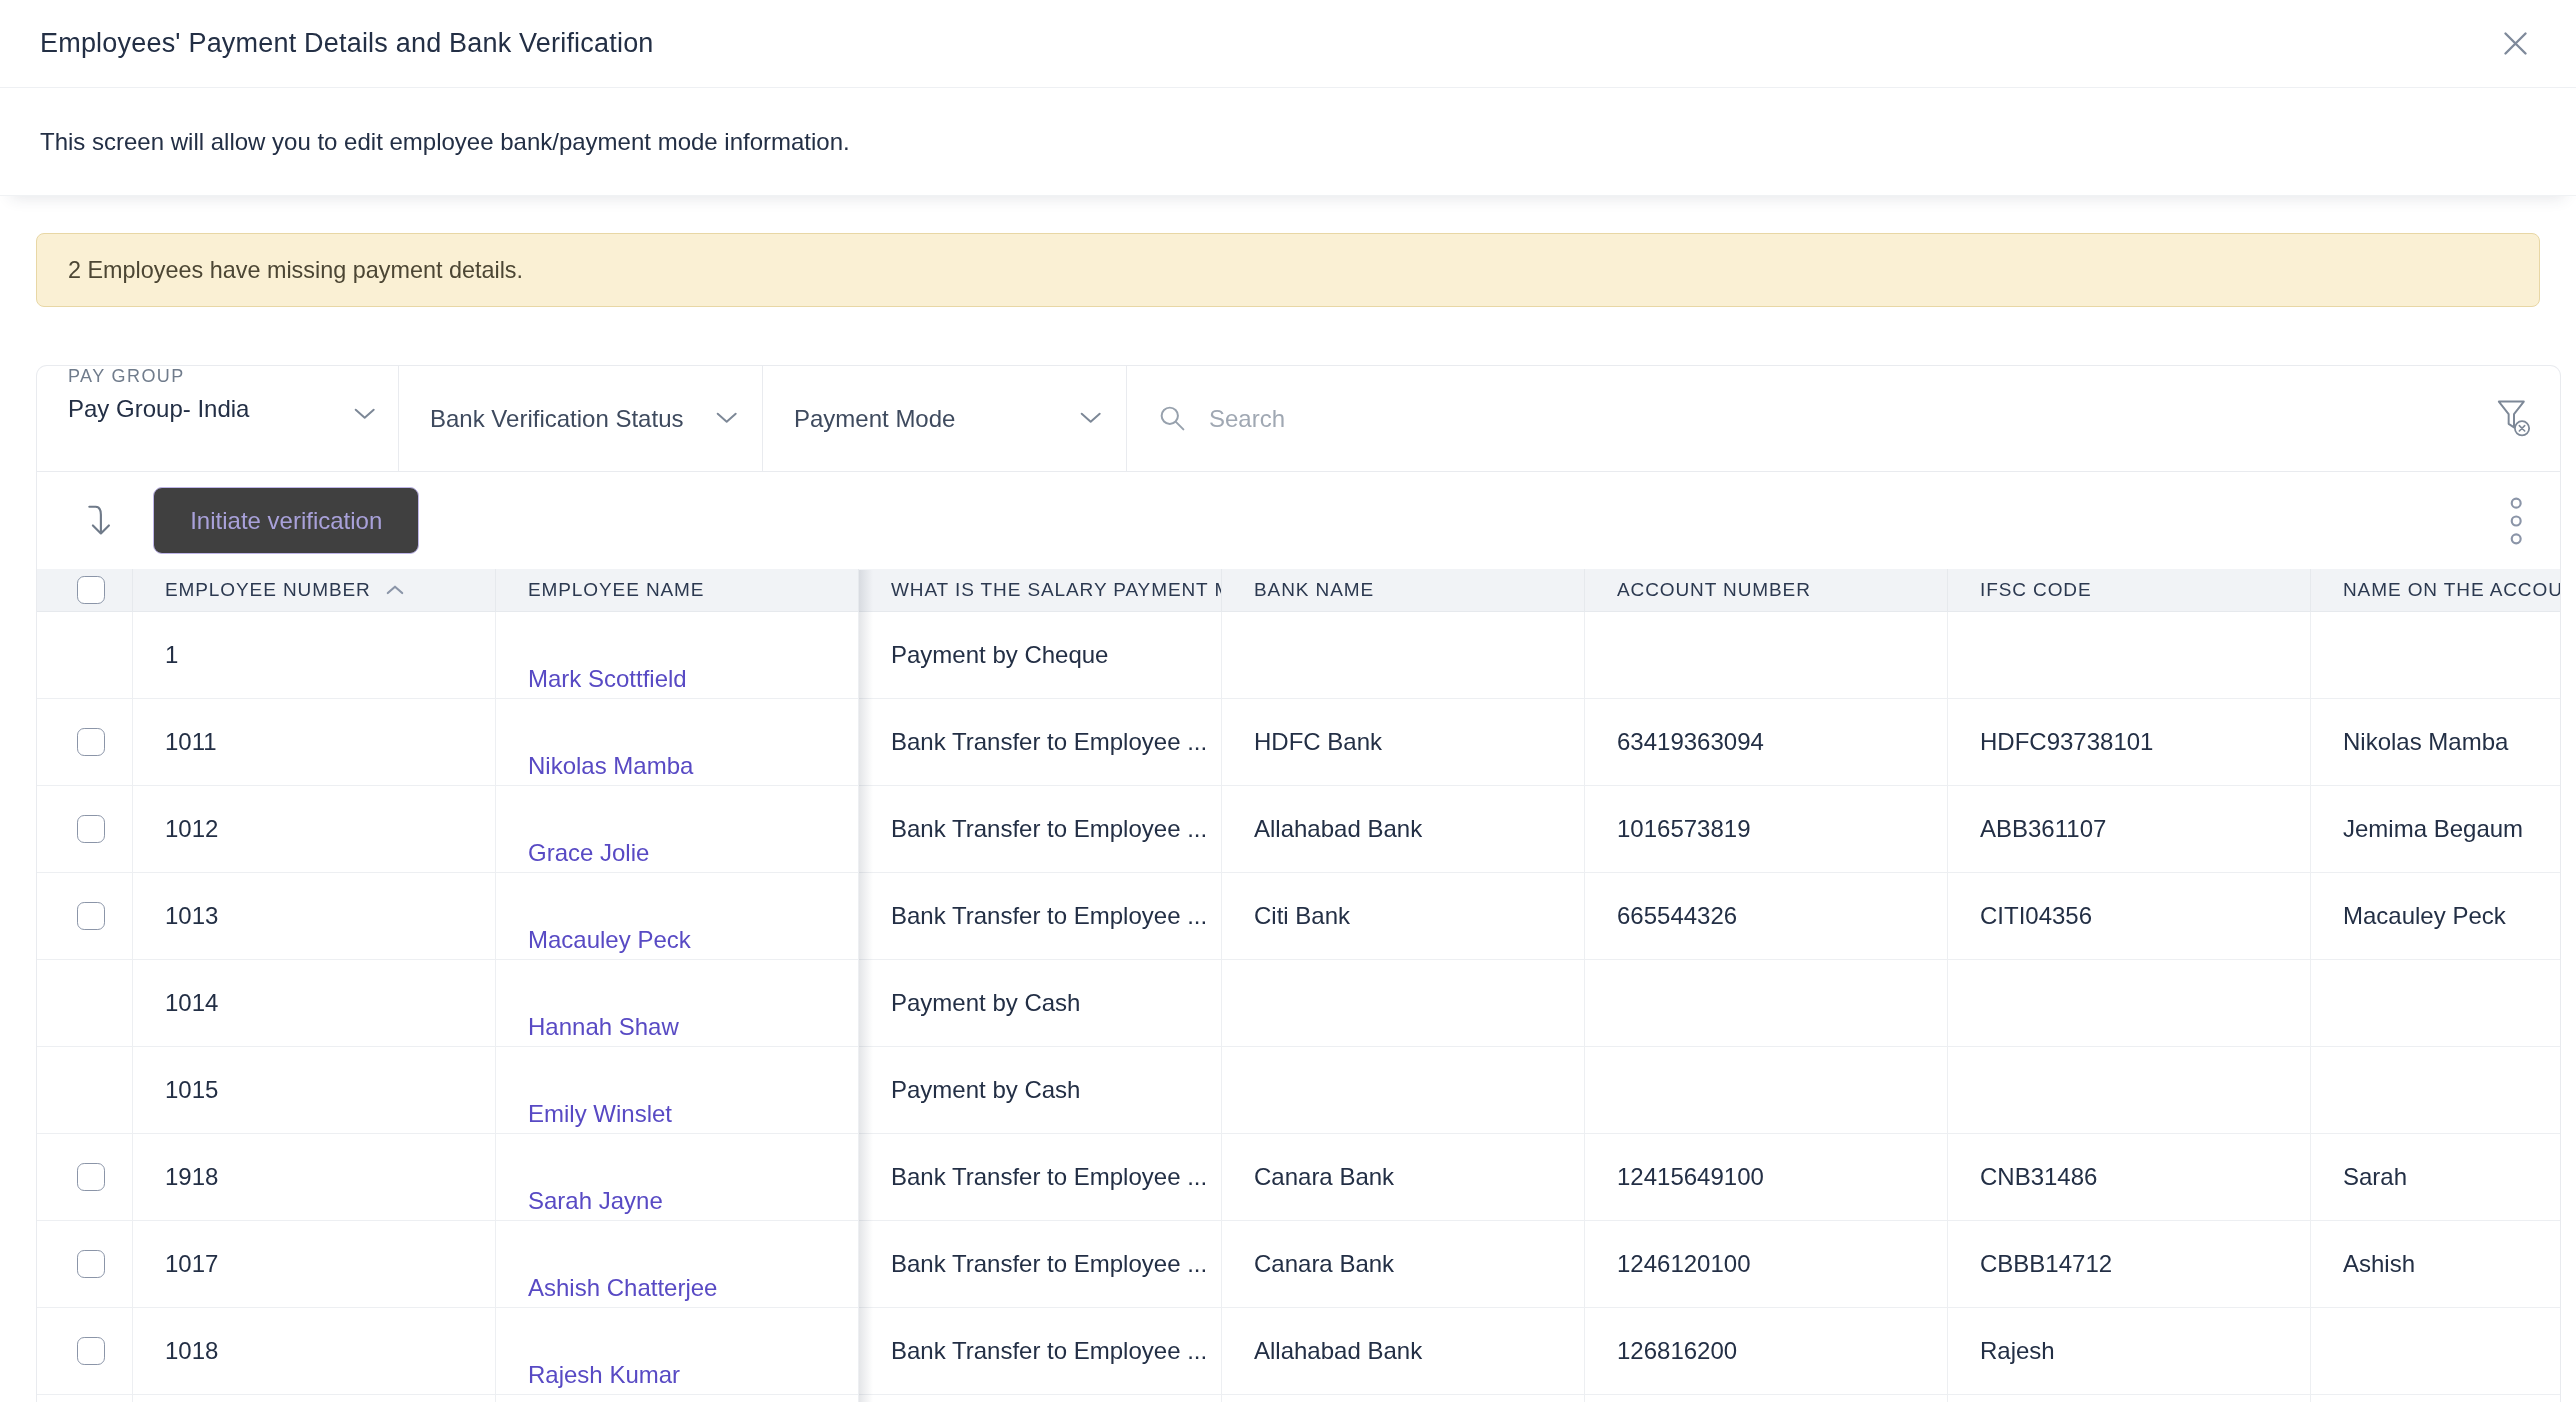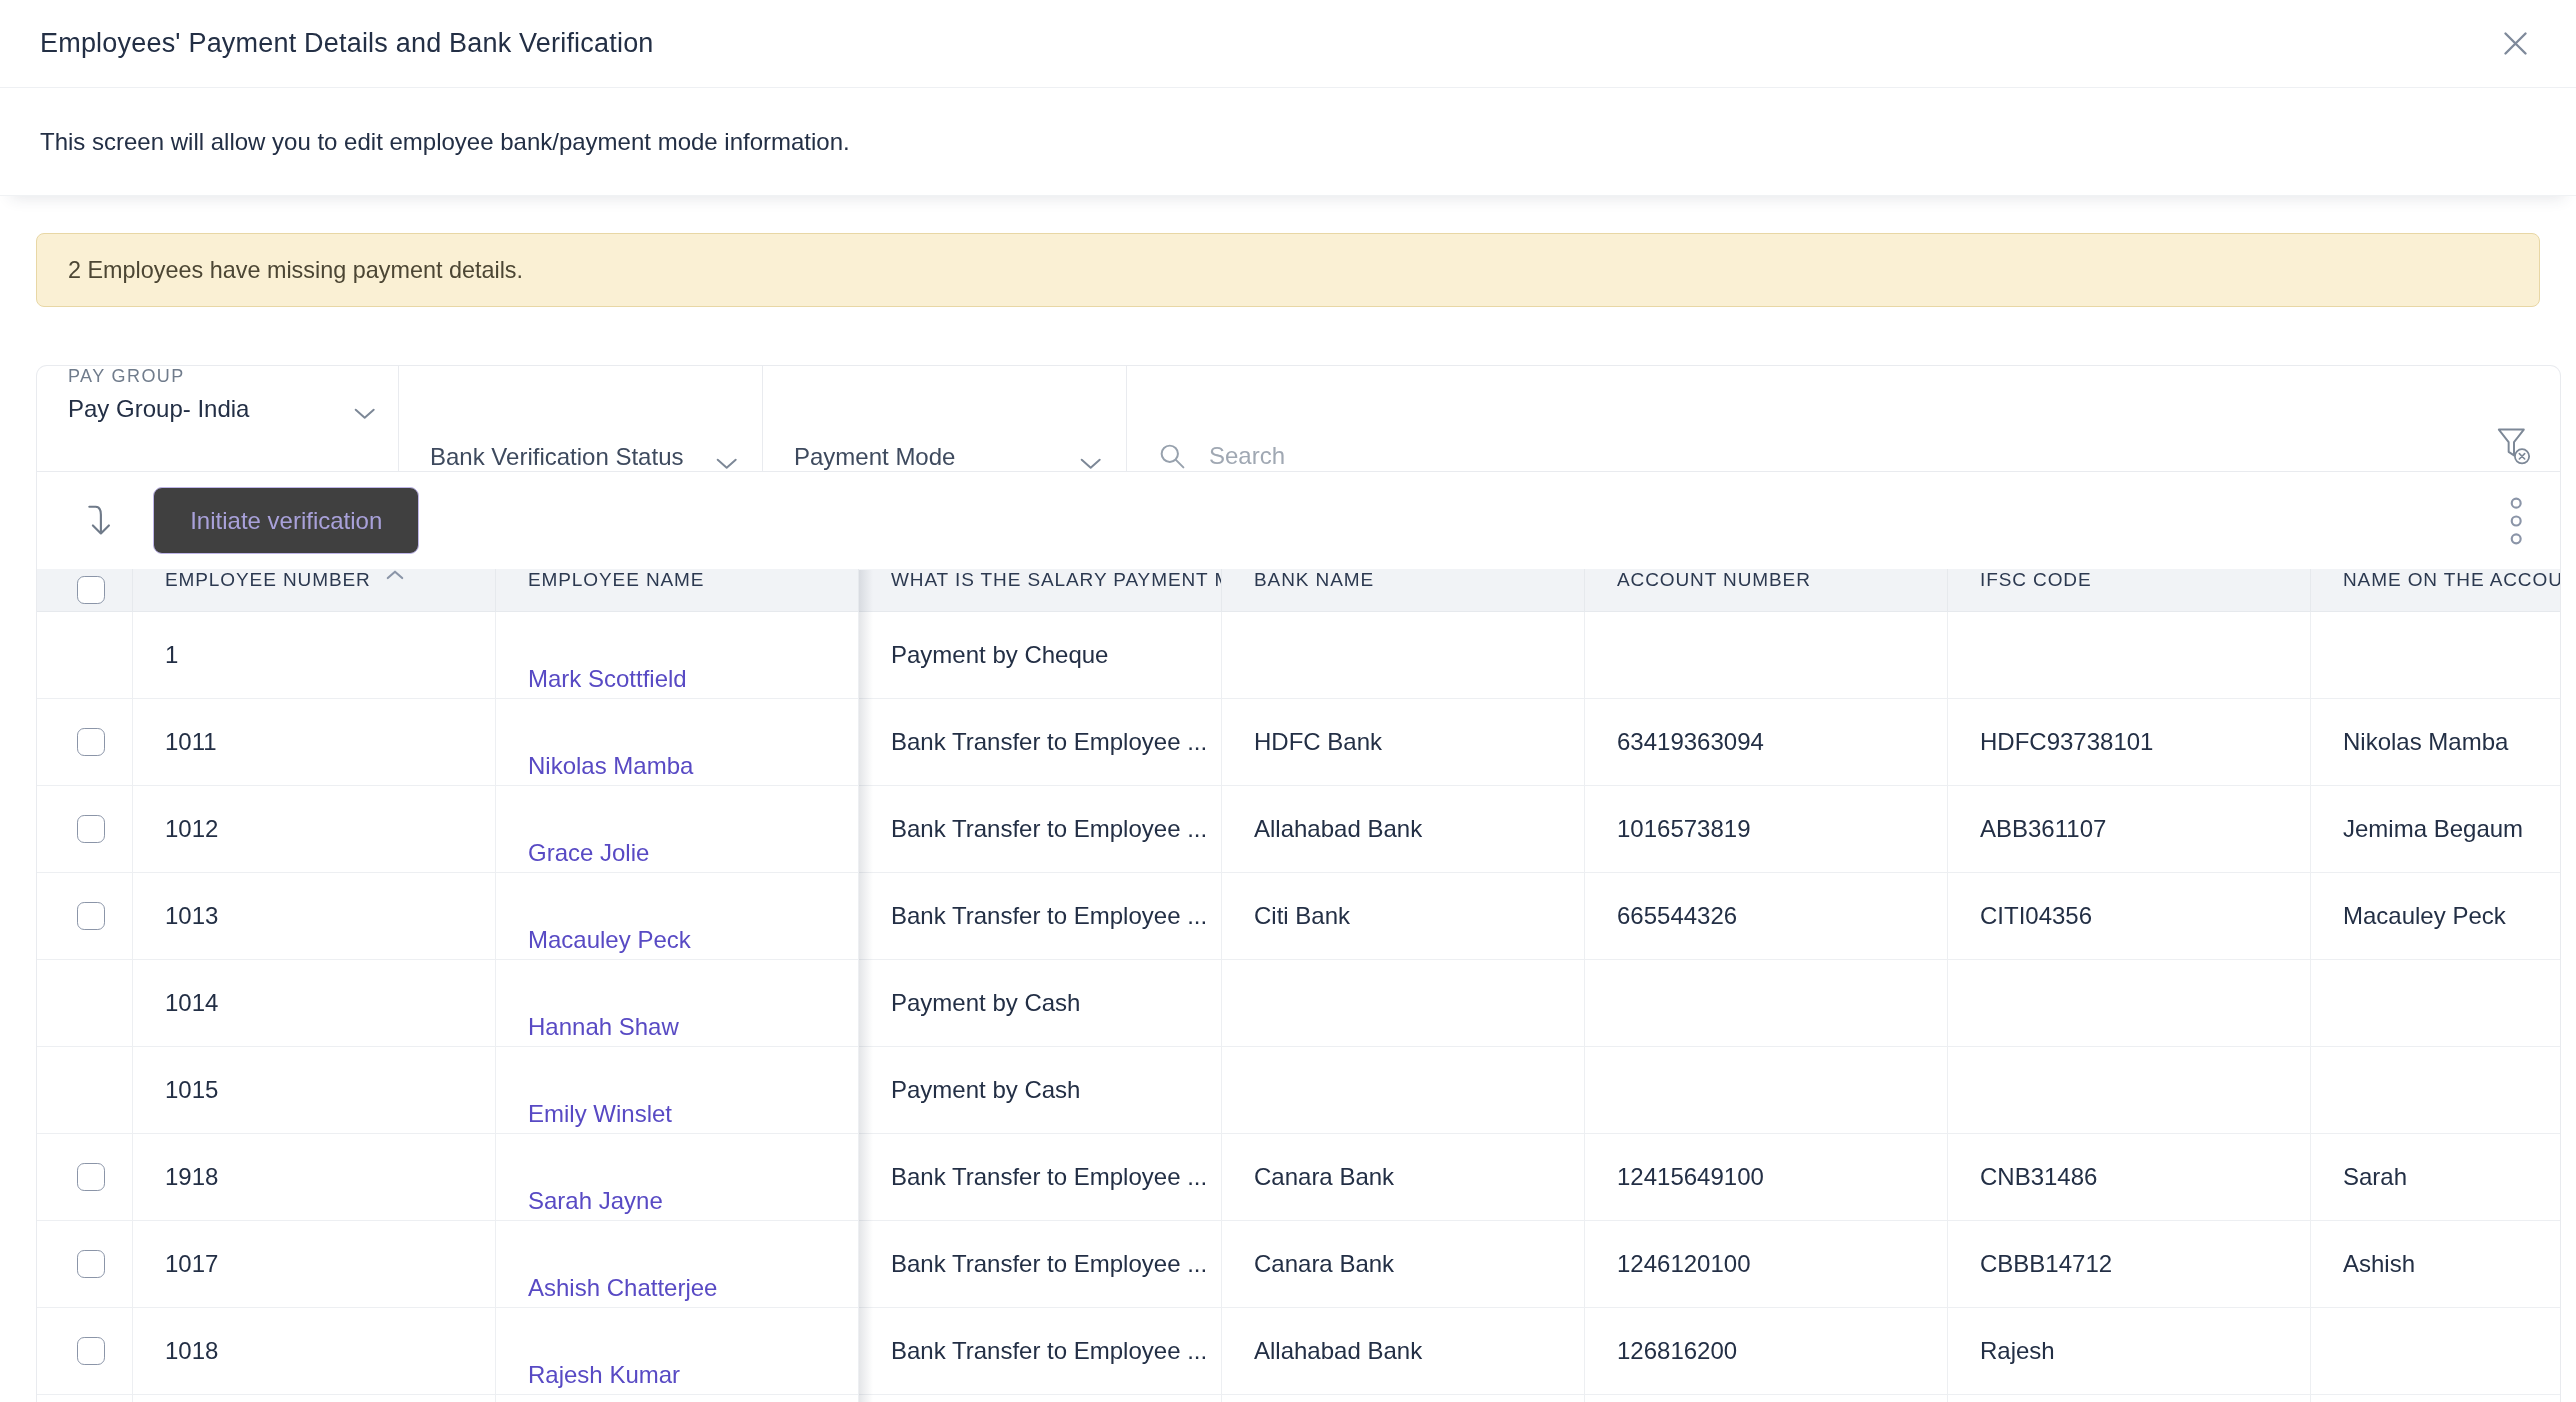--- a/index.html
+++ b/index.html
@@ -29,39 +29,39 @@
   .subheader{height:108px;display:flex;align-items:center;padding:0 40px;font-size:24px;color:var(--text-dark);
     border-bottom:0.9px solid #f0f2f4;box-shadow:0 12.6px 14.4px -10.8px rgba(40,52,74,.12);position:relative;z-index:2;}
   
   .banner{margin:37px 36px 0 36px;height:74px;background:var(--warning-bg);border:0.9px solid var(--warning-border);
     border-radius:8px;display:flex;align-items:center;padding:0 31px;font-size:23.4px;color:var(--warning-text);}
   
   .panel{margin:58px 15.3px 0 36px;width:2525px;height:1039px;border:0.9px solid var(--border);border-bottom:none;
     border-radius:10.8px 10.8px 0 0;position:relative;overflow:hidden;background:#fff;}
   
   .filter-row{height:106px;display:flex;border-bottom:0.9px solid var(--border);}
-  .filter-cell{border-right:0.9px solid var(--border);display:flex;align-items:flex-end;padding:0 23.4px 0 31px;cursor:pointer;}
+  .filter-cell{border-right:0.9px solid var(--border);display:flex;align-items:center;padding:0 23.4px 0 31px;cursor:pointer;}
   .f-paygroup{width:362px;flex-direction:column;align-items:stretch;justify-content:flex-start;gap:8px;position:relative;}
   .f-label{font-size:18px;letter-spacing:1.4px;color:var(--text-gray);}
   .f-value{font-size:24px;color:var(--text-dark);}
   .f-paygroup .chev{position:absolute;right:21.6px;top:41px;}
   .f-dd{width:364px;justify-content:space-between;font-size:24px;color:#3e4a5e;}
   .f-search{flex:1;border-right:none;gap:20px;cursor:default;}
   .search-input{border:none;outline:none;flex:1;font-size:24px;color:var(--text-dark);background:transparent;font-family:"Liberation Sans",sans-serif;}
   .search-input::placeholder{color:#a0a8b3;}
   .clear-filter-btn{background:none;border:none;cursor:pointer;padding:3.6px;display:flex;margin-left:auto;}
   
   .toolbar-row{height:97px;display:flex;align-items:center;padding:0 31px 0 43px;}
   .dl-btn{background:none;border:none;cursor:pointer;display:flex;padding:3.6px;}
   .btn-initiate{height:67px;margin-left:34px;padding:0 36px;border:1.8px solid var(--btn-purple-border);border-radius:9px;
     background:#404040;color:var(--btn-purple-text);font-size:24px;font-family:"Liberation Sans",sans-serif;cursor:pointer;}
   .kebab-btn{margin-left:auto;background:none;border:none;cursor:pointer;display:flex;padding:5.4px;}
   
   .thead{height:43px;background:var(--table-header-bg);display:flex;border-bottom:0.9px solid #e6e9ed;}
-  .th{display:flex;gap:14.4px;font-size:19px;letter-spacing:0.9px;font-weight:500;color:#2c3950;
+  .th{display:flex;align-items:center;gap:14.4px;font-size:19px;letter-spacing:0.9px;font-weight:500;color:#2c3950;
     padding:0 9px 0 32px;border-right:0.9px solid #e6e9ed;white-space:nowrap;overflow:hidden;flex-shrink:0;cursor:pointer;}
   .col-check{width:96px;flex-shrink:0;border-right:0.9px solid #e6e9ed;display:flex;align-items:center;padding-left:40px;}
   .c1,.c2,.c3,.c4,.c5,.c6,.c7{width:363px;}
   .trow{height:87px;display:flex;border-bottom:0.9px solid var(--row-border);background:#fff;}
   .td{display:flex;align-items:center;font-size:24px;color:var(--text-dark);padding:0 9px 0 32px;
     border-right:0.9px solid var(--row-border);white-space:nowrap;overflow:hidden;flex-shrink:0;}
   .td.col-check{padding-left:40px;border-right:0.9px solid var(--row-border);}
   .cb{width:28px;height:28px;border:1.8px solid #8b95a8;border-radius:7.2px;background:#fff;display:inline-block;cursor:pointer;}
   .link{color:var(--accent-purple);cursor:pointer;margin-top:48px;}
   .frozen-shadow{position:absolute;left:822px;top:204px;bottom:0;width:14.4px;pointer-events:none;

